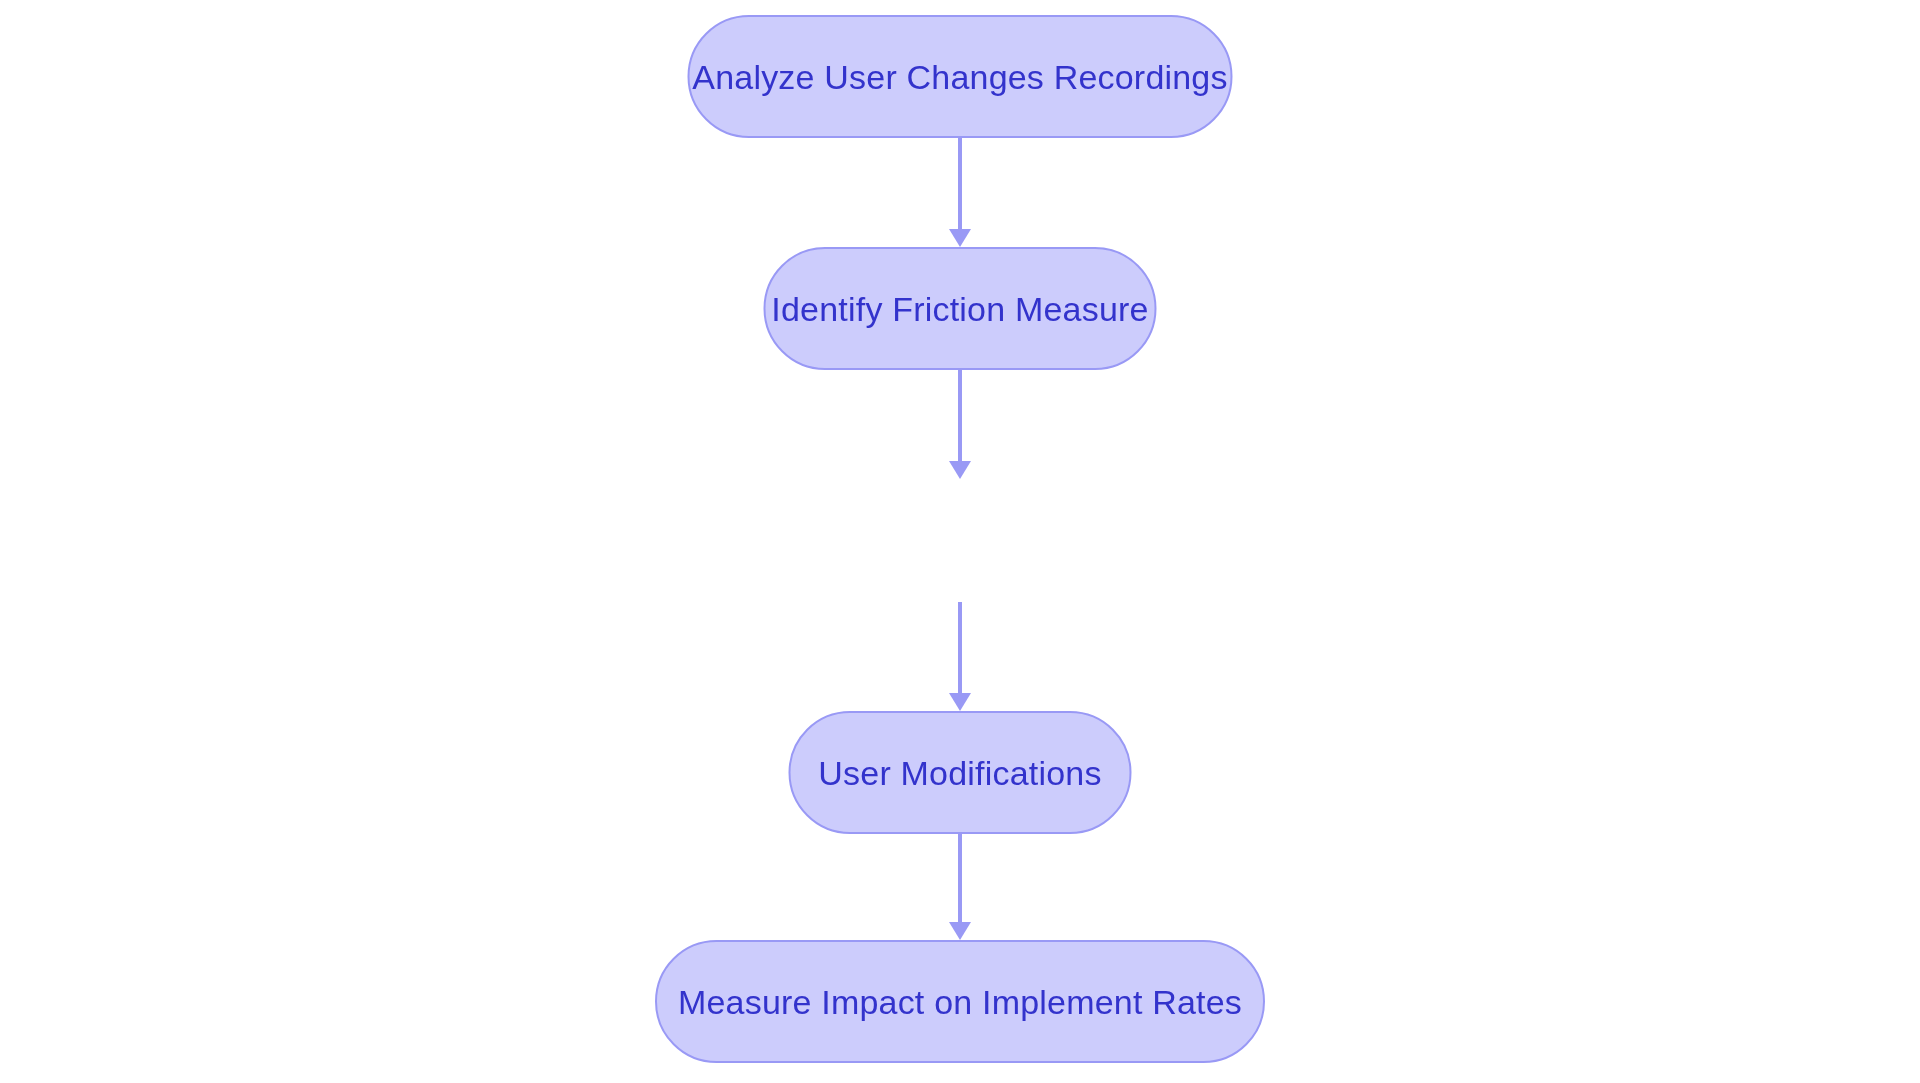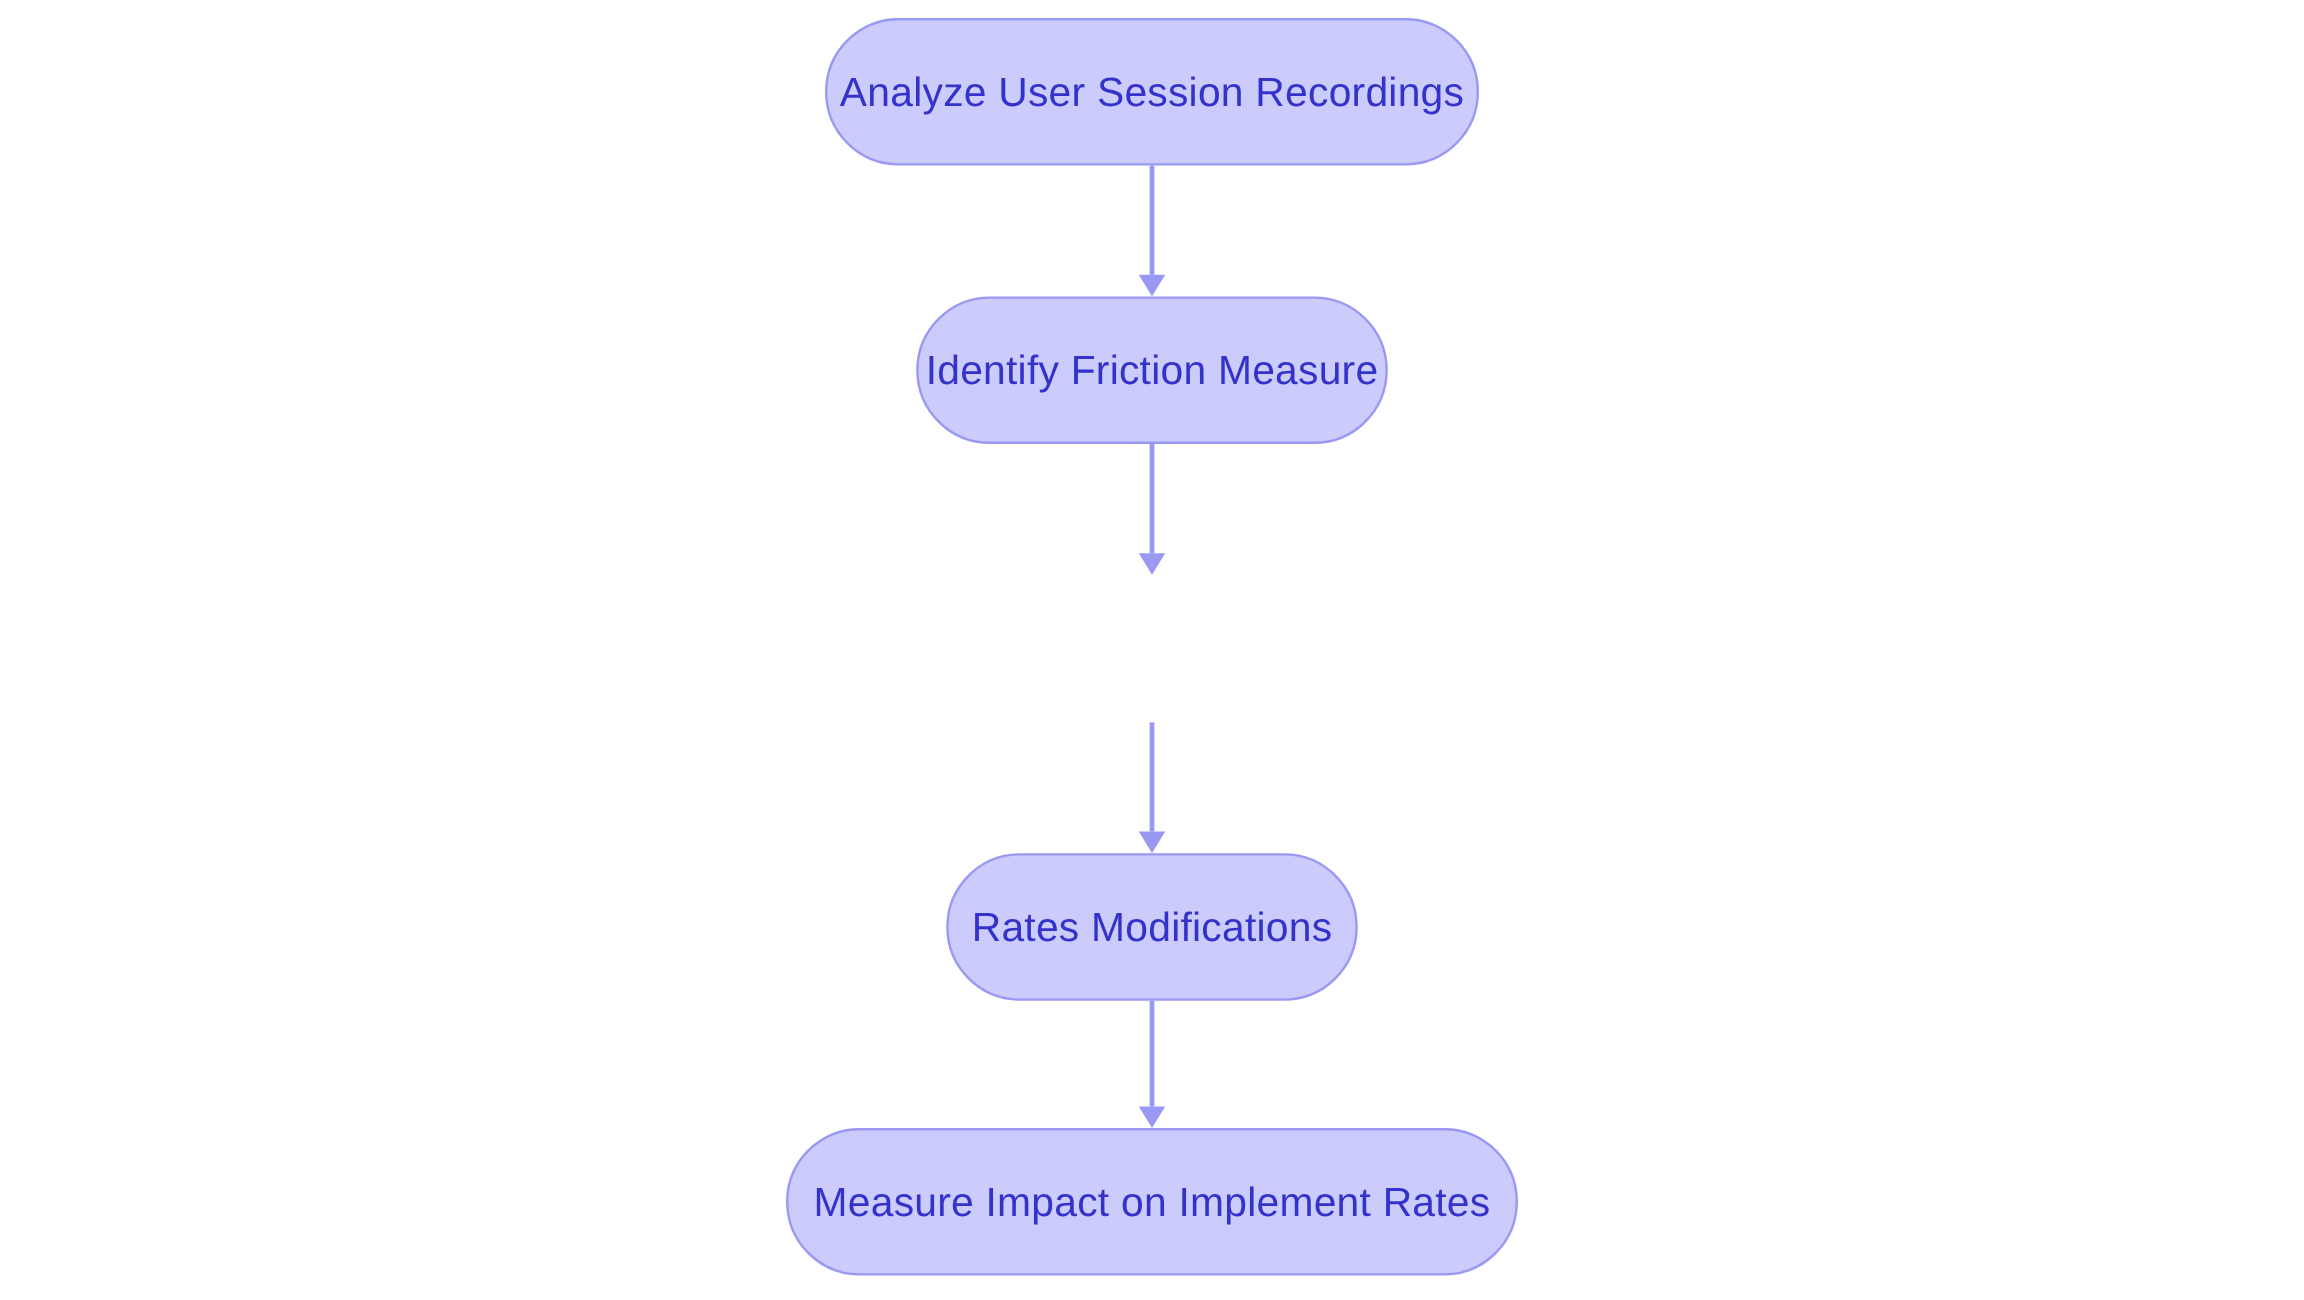--- a/index.html
+++ b/index.html
@@ -74,21 +74,21 @@
     border-right: 11px solid transparent;
     border-top: 18px solid #9999f5;
   }
 </style>
 </head>
 <body>
 
 <div id="flowchart-canvas">
 
   <div class="flow-node" style="top:15px; width:545px;">
-    <span class="flow-node-label">Analyze User Session Recordings</span>
+    <span class="flow-node-label">Analyze User Changes Recordings</span>
   </div>
 
   <div class="flow-edge" style="top:138px; height:109px;">
     <div class="flow-edge-line" style="height:91px;"></div>
     <div class="flow-edge-arrowhead"></div>
   </div>
 
   <div class="flow-node" style="top:247px; width:393px;">
     <span class="flow-node-label">Identify Friction Measure</span>
   </div>
@@ -98,21 +98,21 @@
     <div class="flow-edge-arrowhead"></div>
   </div>
 
 
   <div class="flow-edge" style="top:602px; height:109px;">
     <div class="flow-edge-line" style="height:91px;"></div>
     <div class="flow-edge-arrowhead"></div>
   </div>
 
   <div class="flow-node" style="top:711px; width:343px;">
-    <span class="flow-node-label">Rates Modifications</span>
+    <span class="flow-node-label">User Modifications</span>
   </div>
 
   <div class="flow-edge" style="top:834px; height:106px;">
     <div class="flow-edge-line" style="height:88px;"></div>
     <div class="flow-edge-arrowhead"></div>
   </div>
 
   <div class="flow-node" style="top:940px; width:610px;">
     <span class="flow-node-label">Measure Impact on Implement Rates</span>
   </div>

